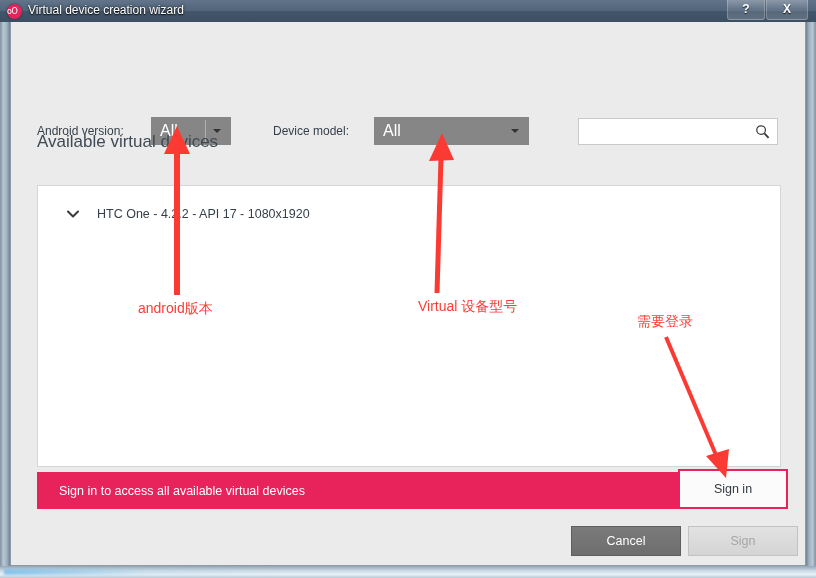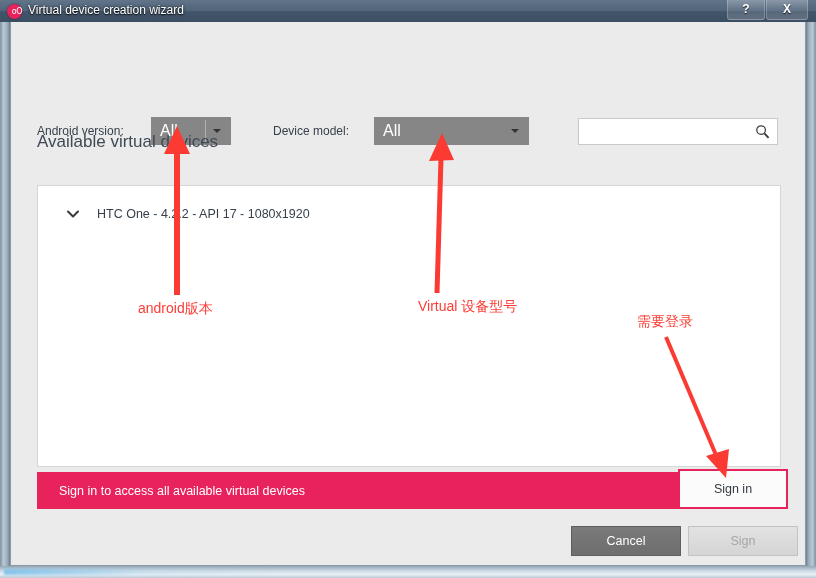--- a/index.html
+++ b/index.html
@@ -44,21 +44,21 @@
   .titlebar {
     position: absolute; left: 0; top: 0; width: 816px; height: 22px;
     background: linear-gradient(to bottom, #5b6e80 0%, #4e6175 45%, #41soft 46%, #3d5064 100%);
     background: linear-gradient(to bottom,#62748a 0%,#51657b 48%,#43566b 50%,#3b4e62 100%);
     overflow: hidden;
   }
   .title-icon {
     position: absolute; left: 7px; top: 4px;
     width: 15px; height: 15px; border-radius: 50%;
     background: #e8225b;
-    color: #fff; font-size: 8px; line-height: 15px; text-align: right;
+    color: #fff; font-size: 8px; line-height: 15px; text-align: left;
     font-family: "DejaVu Sans", sans-serif;
     letter-spacing: -0.5px;
     box-shadow: 0 0 2px rgba(0,0,0,.5);
   }
   .title-text {
     position: absolute; left: 28px; top: 3px;
     font-size: 12px; color: #ffffff;
     text-shadow: 0 0 3px rgba(0,0,0,.8), 0 1px 1px rgba(0,0,0,.7);
     white-space: nowrap;
   }

